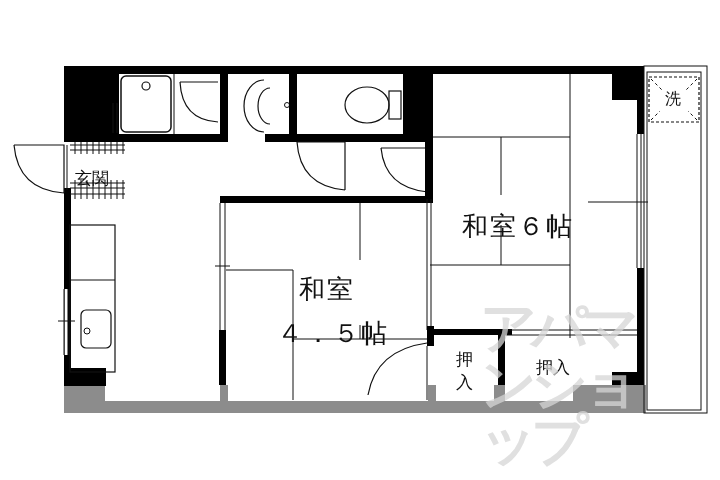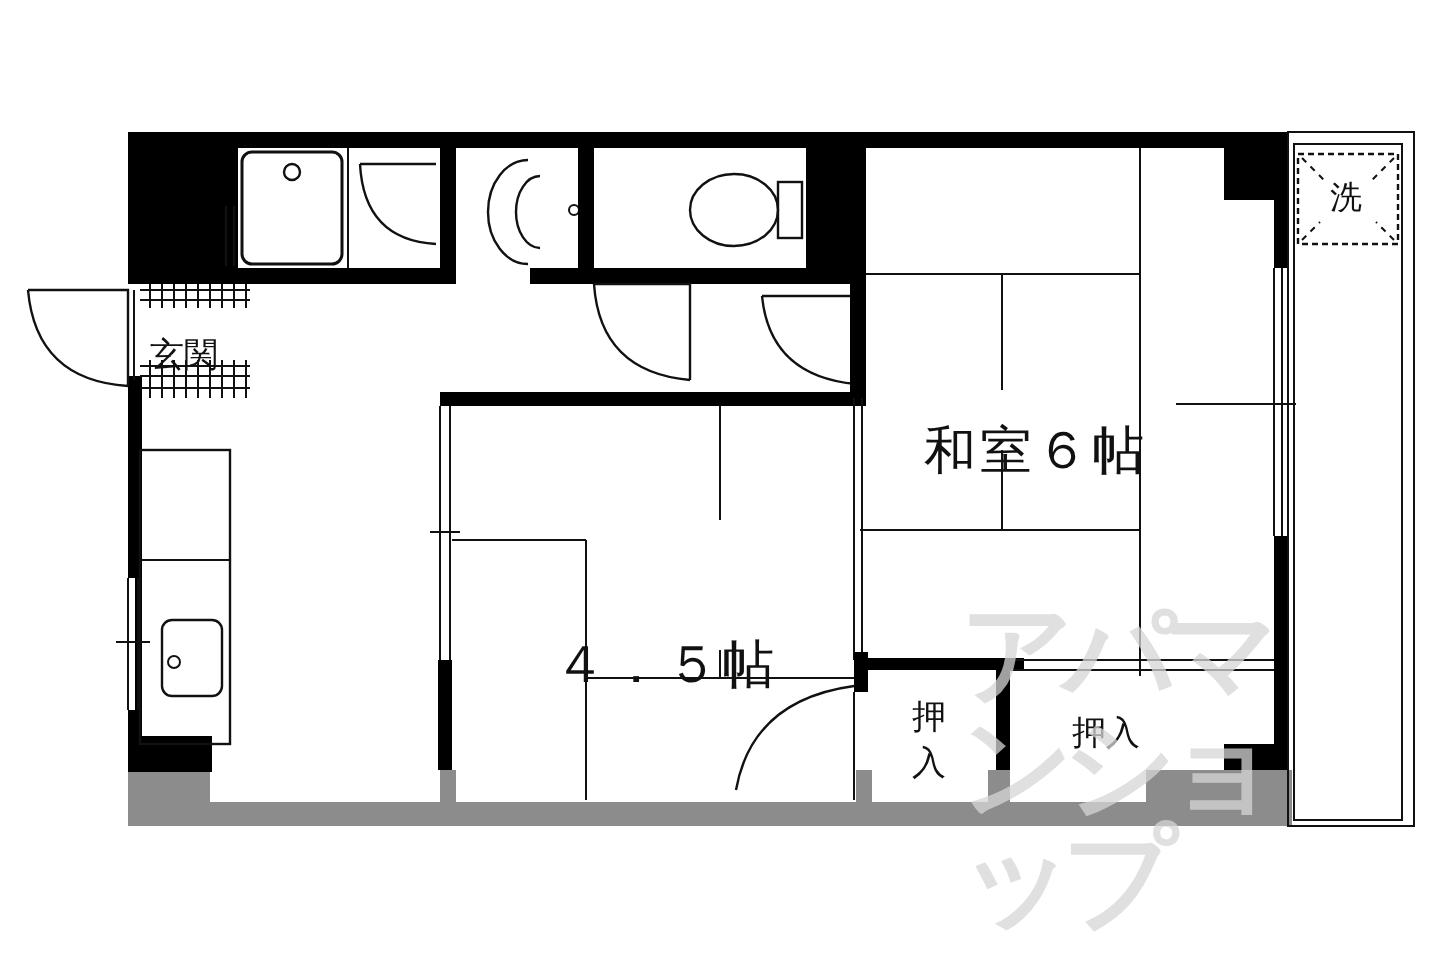--- a/index.html
+++ b/index.html
@@ -144,20 +144,21 @@
     <rect x="649" y="77" width="50" height="45" fill="none" stroke="#111" stroke-width="1.2" stroke-dasharray="3,2"></rect>
     <line x1="651" y1="79" x2="662" y2="90" stroke="#111" stroke-width="1" stroke-dasharray="3,3"></line>
     <line x1="697" y1="79" x2="686" y2="90" stroke="#111" stroke-width="1" stroke-dasharray="3,3"></line>
     <line x1="651" y1="120" x2="660" y2="111" stroke="#111" stroke-width="1" stroke-dasharray="3,3"></line>
     <line x1="697" y1="120" x2="688" y2="111" stroke="#111" stroke-width="1" stroke-dasharray="3,3"></line>
   </svg>
 
   
   <div class="lbl lbl-small" style="left:75px; top:158px;margin-top:12px;">玄関</div>
   <div class="lbl lbl-big" style="left:462px; top:196px;">和室６帖</div>
+  <div class="lbl lbl-big" style="left:299px; top:259px;">和室</div>
   <div class="lbl lbl-big" style="left:277px; top:303px;">４．５帖</div>
   <div class="lbl lbl-small" style="left:456px; top:351px;">押</div>
   <div class="lbl lbl-small" style="left:456px; top:374px;">入</div>
   <div class="lbl lbl-small" style="left:536px; top:360px;font-family:Liberation Mono, monospace;">押入</div>
   <div class="lbl lbl-tiny" style="left:665px; top:91px;">洗</div>
 
   
   <div class="wm-kana" style="left:480px; top:300px; width:200px; letter-spacing:-6px;">アパマンショップ</div>
 </div>
 

